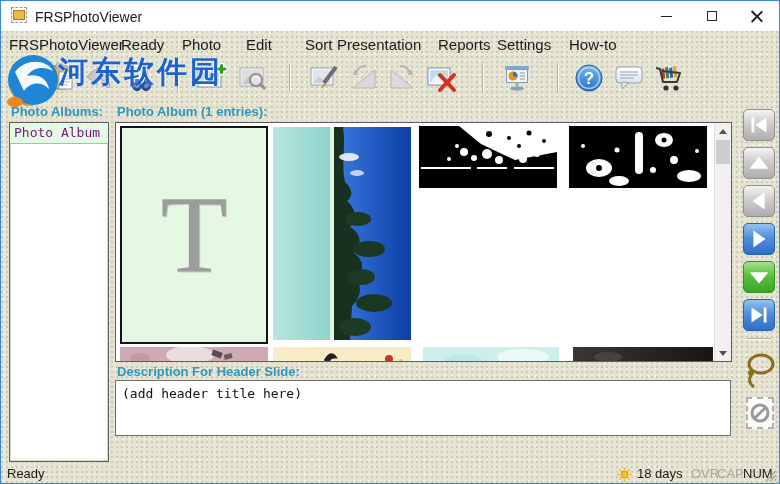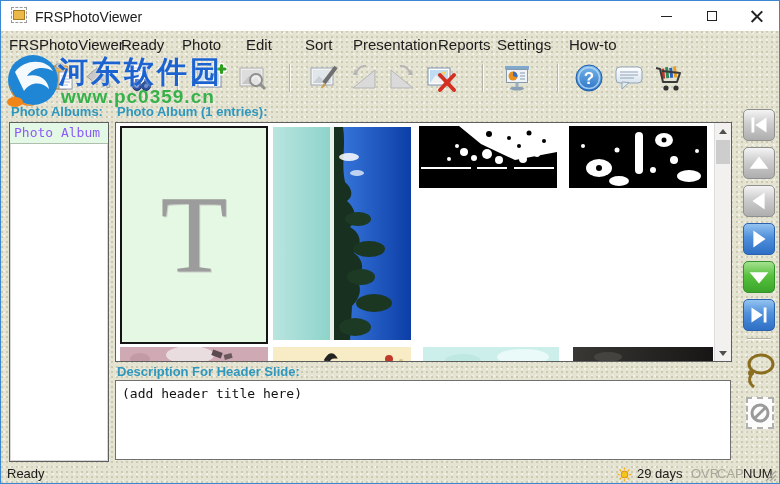--- a/index.html
+++ b/index.html
@@ -24,40 +24,40 @@
   
   .menubar{position:absolute;left:0;top:30px;width:778px;height:26px;}
   .mi{position:absolute;top:5px;font-size:15px;color:#1b1b1b;white-space:nowrap;}
   
   .ti{position:absolute;top:61px;width:32px;height:34px;}
   .tsep{position:absolute;top:63px;width:1px;height:28px;background:#b6b4a6;box-shadow:1px 0 0 #fbfaf2;}
   
   .lbl{position:absolute;font-family:Liberation Sans, sans-serif;font-size:13px;font-weight:bold;color:#2d97bd;white-space:nowrap;}
   
   .albumlist{position:absolute;left:8px;top:121px;width:100px;height:340px;background:#fff;border:1px solid #5f5f5f;box-shadow:inset 0 0 0 1px #d8d8d8;box-sizing:border-box;}
-  .albumitem{height:20px;line-height:20px;background:#e4f8e6;border-bottom:1px solid #aebfae;font-family:"DejaVu Sans Mono",monospace;font-size:13px;color:#8b5cf6;padding:0 4px;}
+  .albumitem{height:20px;line-height:20px;background:#e4f8e6;border-bottom:1px solid #aebfae;font-family:"DejaVu Sans Mono",monospace;font-size:13px;color:#701a75;padding:0 4px;}
   
   .thumbpanel{position:absolute;left:114px;top:121px;width:617px;height:240px;background:#fff;border:1px solid #5f5f5f;box-sizing:border-box;overflow:hidden;}
   .thumb{position:absolute;overflow:hidden;}
   .tslide{left:4px;top:3px;width:148px;height:218px;background:#e4f8e4;border:2px solid #141414;box-sizing:border-box;display:flex;align-items:center;justify-content:center;}
   .tletter{font-family:"Liberation Serif","DejaVu Serif",serif;font-size:110px;color:#9c9c9c;text-shadow:1px 1px 0 #c9cfc9;}
   .vscroll{position:absolute;right:0;top:0;width:17px;height:238px;background:#f2f1ef;border-left:1px solid #dcdcdc;box-sizing:border-box;}
   .sarrow{position:absolute;left:0;width:16px;height:16px;display:flex;align-items:center;justify-content:center;background:#f2f1ef;}
   .tri-up{width:0;height:0;border-left:4px solid transparent;border-right:4px solid transparent;border-bottom:5px solid #505050;}
   .tri-down{width:0;height:0;border-left:4px solid transparent;border-right:4px solid transparent;border-top:5px solid #505050;}
   .sthumb{position:absolute;left:1px;top:17px;width:14px;height:24px;background:#cdcdcd;}
   
   .nav{position:absolute;left:742px;width:32px;height:32px;border-radius:5px;box-sizing:border-box;display:flex;align-items:center;justify-content:center;}
   .nav-gray{background:linear-gradient(#f4f4f4,#cdcdcd 45%,#aeaeae);border:1px solid #8f8f8f;}
   .nav-blue{background:linear-gradient(#94c3f0,#4f8fdb 45%,#2f6fc5);border:1px solid #2b62ad;}
   .nav-green{background:linear-gradient(#a5e190,#58c23e 45%,#3aa52a);border:1px solid #34922a;}
   .navsep{position:absolute;left:746px;top:337px;width:24px;height:1px;background:#b2b0a2;box-shadow:0 1px 0 #fbfaf2;}
   .stamp{position:absolute;left:745px;top:396px;width:28px;height:32px;border:2px dashed #b0b0b0;background:rgba(255,255,255,.9);box-sizing:border-box;display:flex;align-items:center;justify-content:center;}
   
-  .desc{position:absolute;left:114px;top:379px;width:616px;height:80px;border:1px solid #707070;background:#fff;box-sizing:border-box;
+  .desc{position:absolute;left:114px;top:379px;width:616px;height:56px;border:1px solid #707070;background:#fff;box-sizing:border-box;
         font-family:"DejaVu Sans Mono","Liberation Mono",monospace;font-size:13px;color:#111;padding:5px 6px;resize:none;outline:none;}
   
   .status{position:absolute;left:0;top:462px;width:778px;height:20px;}
   .stxt{position:absolute;top:3px;font-size:13px;color:#1a1a1a;white-space:nowrap;}
   .sdim{color:#a8a79a;}
   
   .wm{position:absolute;left:0;top:0;width:780px;height:484px;pointer-events:none;z-index:60;margin-top:38px;}
   .wm-brand{position:absolute;left:57px;top:13px;font-size:30px;font-weight:bold;color:#1c63cf;letter-spacing:3px;
             font-family:"Liberation Sans",sans-serif;text-shadow:0 0 3px rgba(255,255,255,.9);}
   .wm-url{position:absolute;left:60px;top:47px;font-size:19px;font-weight:bold;color:#35b24a;letter-spacing:1px;}
@@ -82,21 +82,21 @@
         <span class="glyph-close"></span>
       </div>
   </div>
 
   <div class="menubar">
     <span class="mi" style="left:8px">FRSPhotoViewer</span>
     <span class="mi" style="left:120px">Ready</span>
     <span class="mi" style="left:181px">Photo</span>
     <span class="mi" style="left:245px">Edit</span>
     <span class="mi" style="left:304px">Sort</span>
-    <span class="mi" style="left:352px">Presentation</span>
+    <span class="mi" style="left:336px">Presentation</span>
     <span class="mi" style="left:437px">Reports</span>
     <span class="mi" style="left:496px">Settings</span>
     <span class="mi" style="left:568px">How-to</span>
   </div>
 
   <div class="ti" style="left:8px">
     <svg width="32" height="32" viewBox="0 0 32 32">
       <rect x="4" y="3" width="13" height="17" fill="#fdfdfd" stroke="#8a9ab0"></rect>
       <rect x="10" y="9" width="13" height="17" fill="#fdfdfd" stroke="#8a9ab0"></rect>
       <g stroke="#a8b8c8">
@@ -456,37 +456,36 @@
         <line x1="7.5" y1="0.5" x2="7.5" y2="2.8"></line>
           <line x1="7.5" y1="12.2" x2="7.5" y2="14.5"></line>
         <line x1="0.5" y1="7.5" x2="2.8" y2="7.5"></line>
           <line x1="12.2" y1="7.5" x2="14.5" y2="7.5"></line>
         <line x1="2.6" y1="2.6" x2="4.2" y2="4.2"></line>
           <line x1="10.8" y1="10.8" x2="12.4" y2="12.4"></line>
         <line x1="12.4" y1="2.6" x2="10.8" y2="4.2"></line>
           <line x1="4.2" y1="10.8" x2="2.6" y2="12.4"></line>
       </g>
     </svg>
-    <span class="stxt" style="left:636px">29 days</span>
+    <span class="stxt" style="left:636px">18 days</span>
     <span class="stxt sdim" style="left:690px">OVR</span>
     <span class="stxt sdim" style="left:716px">CAP</span>
     <span class="stxt" style="left:742px">NUM</span>
     <svg class="abs" style="right:2px;top:6px" width="13" height="13" viewBox="0 0 13 13">
       <g stroke="#a8a698" stroke-width="1.5">
           <line x1="12" y1="2" x2="2" y2="12"></line>
           <line x1="12" y1="6" x2="6" y2="12"></line>
           <line x1="12" y1="10" x2="10" y2="12"></line>
         </g>
     </svg>
   </div>
 
   <div class="wm">
     <svg class="abs" style="left:4px;top:14px" width="56" height="56" viewBox="0 0 56 56">
       <circle cx="28" cy="27" r="25" fill="#1f86d6"></circle>
       <path d="M10 19 C20 5 42 6 48 18 C39 13 28 14 22 23 C34 20 43 27 44 36 C36 28 25 29 19 38 Z" fill="#ffffff" opacity=".95"></path>
       <path d="M5 32 A24 24 0 0 0 30 52 C16 56 6 45 5 32 Z" fill="#f08519"></path>
       <ellipse cx="10" cy="49" rx="8" ry="5" fill="#f08519"></ellipse>
     </svg>
     <span class="wm-brand">河东软件园</span>
-    <span class="wm-url">www.pc0359.cn</span>
   </div>
 
 </div>
 
 </body></html>

